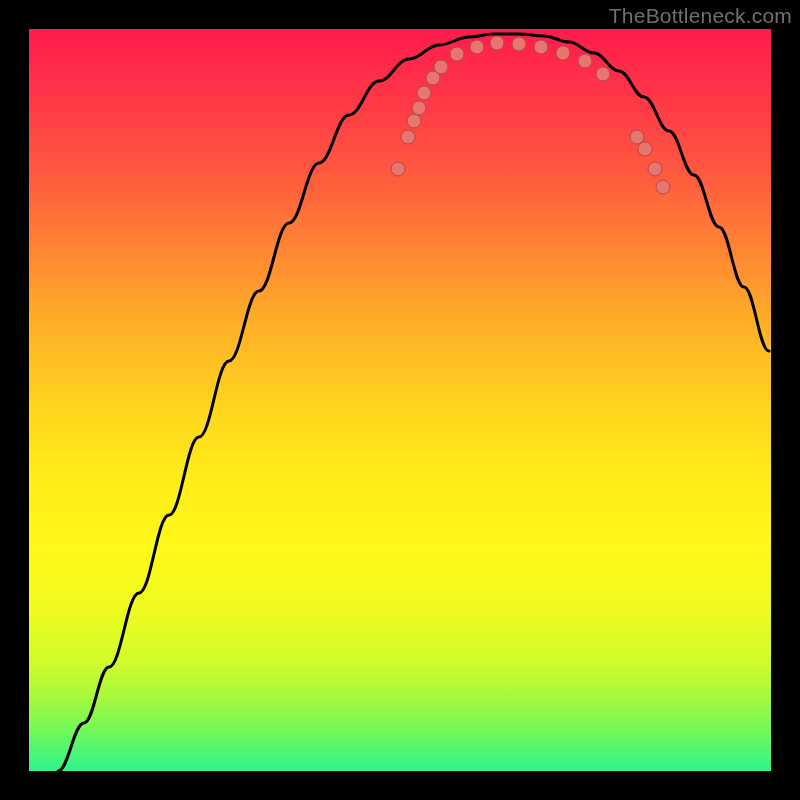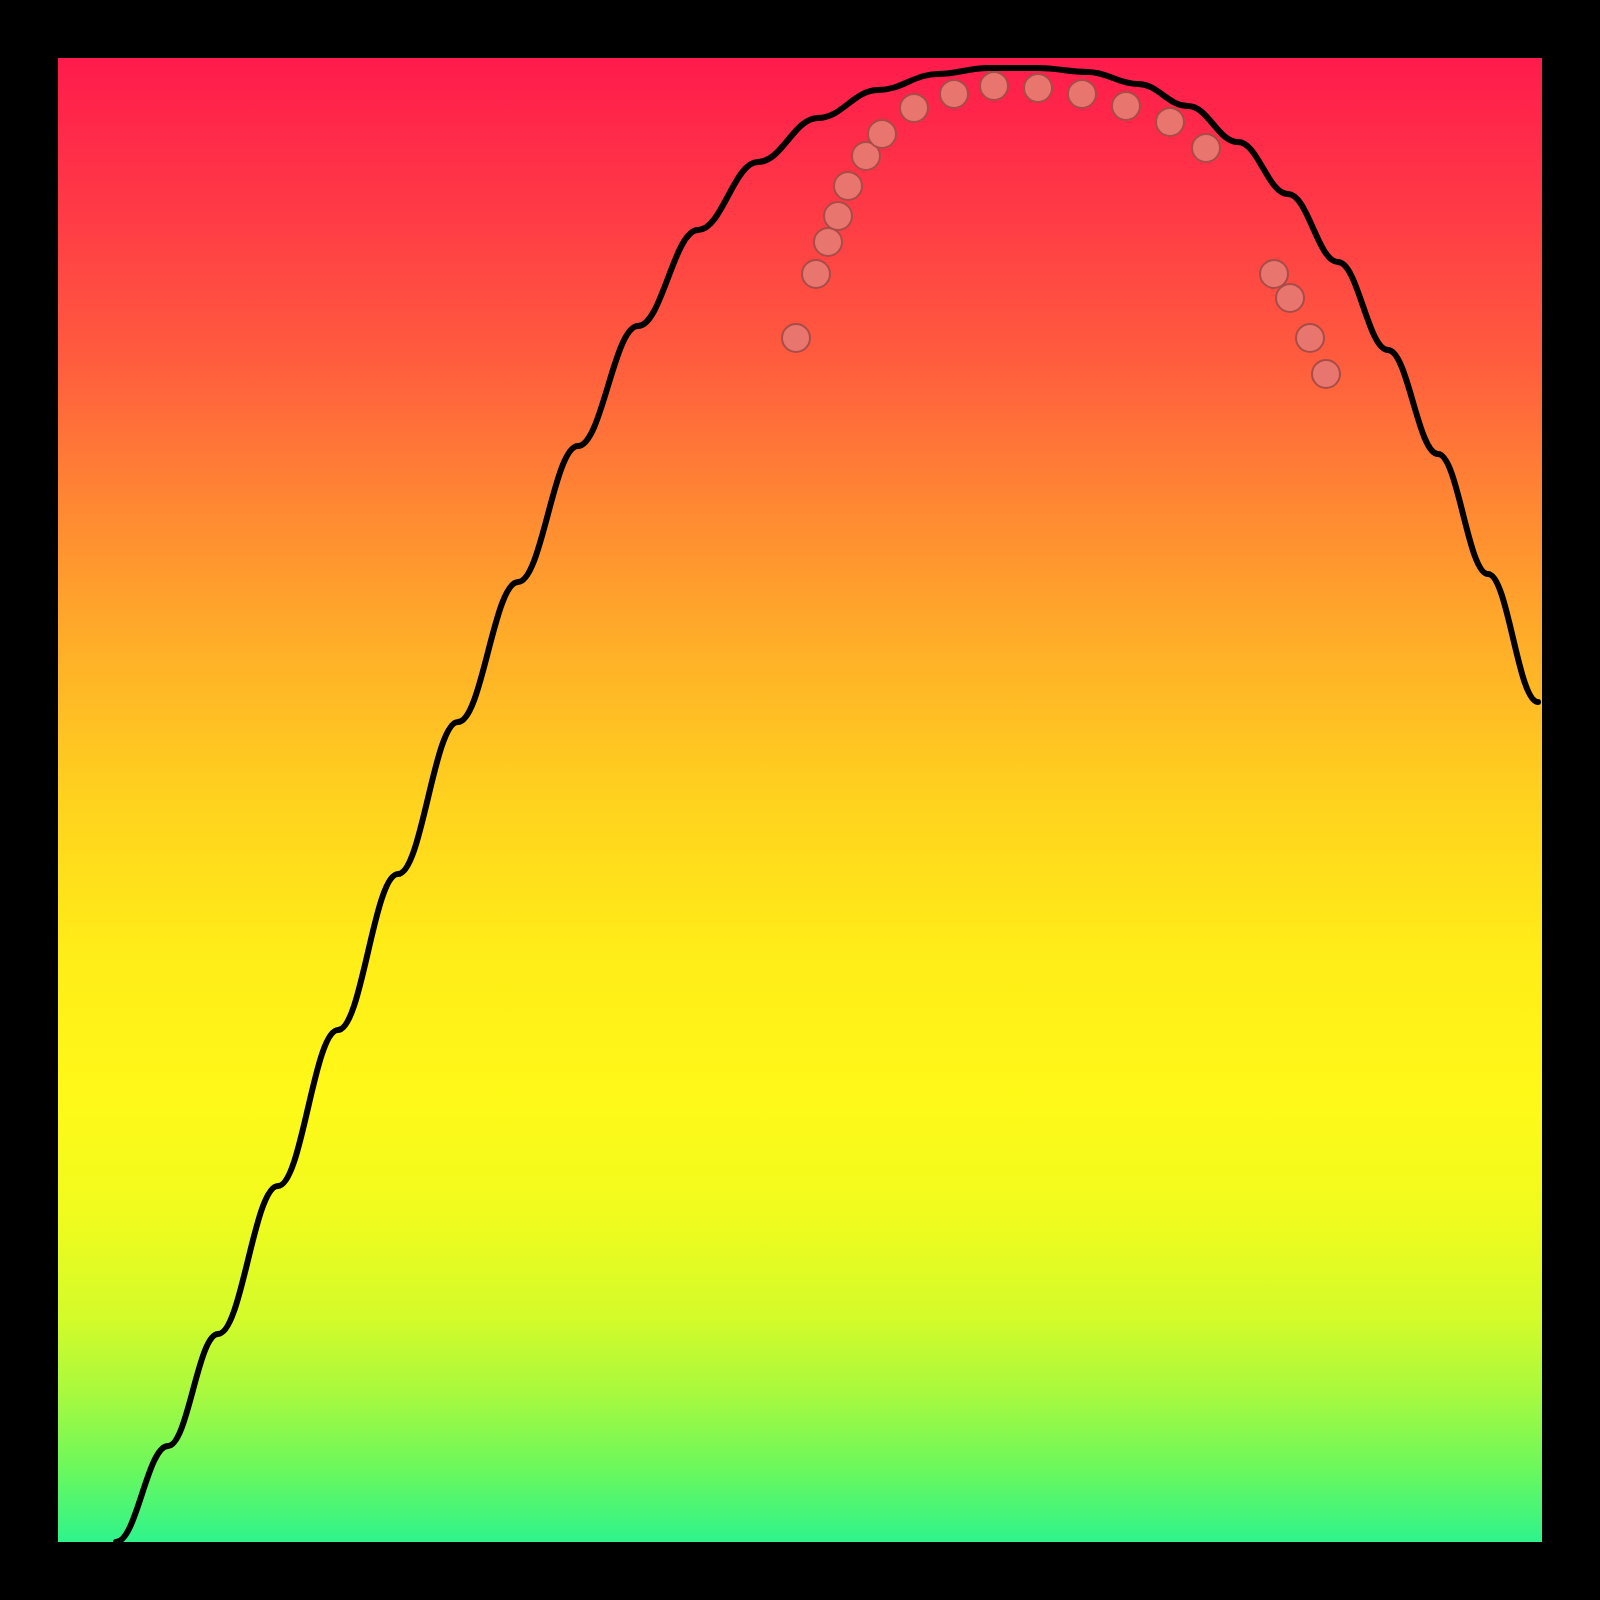--- a/index.html
+++ b/index.html
@@ -83,13 +83,14 @@
           <circle cx="534" cy="24" r="7" fill="#e9766e" stroke="#a84c47" stroke-width="1"></circle>
           <circle cx="556" cy="32" r="7" fill="#e9766e" stroke="#a84c47" stroke-width="1"></circle>
           <circle cx="574" cy="45" r="7" fill="#e9766e" stroke="#a84c47" stroke-width="1"></circle>
           <circle cx="608" cy="108" r="7" fill="#e9766e" stroke="#a84c47" stroke-width="1"></circle>
           <circle cx="616" cy="120" r="7" fill="#e9766e" stroke="#a84c47" stroke-width="1"></circle>
           <circle cx="626" cy="140" r="7" fill="#e9766e" stroke="#a84c47" stroke-width="1"></circle>
           <circle cx="634" cy="158" r="7" fill="#e9766e" stroke="#a84c47" stroke-width="1"></circle>
         </g>
     </svg>
   </div>
+  <div class="watermark">TheBottleneck.com</div>
 </div>
 
 </body></html>

